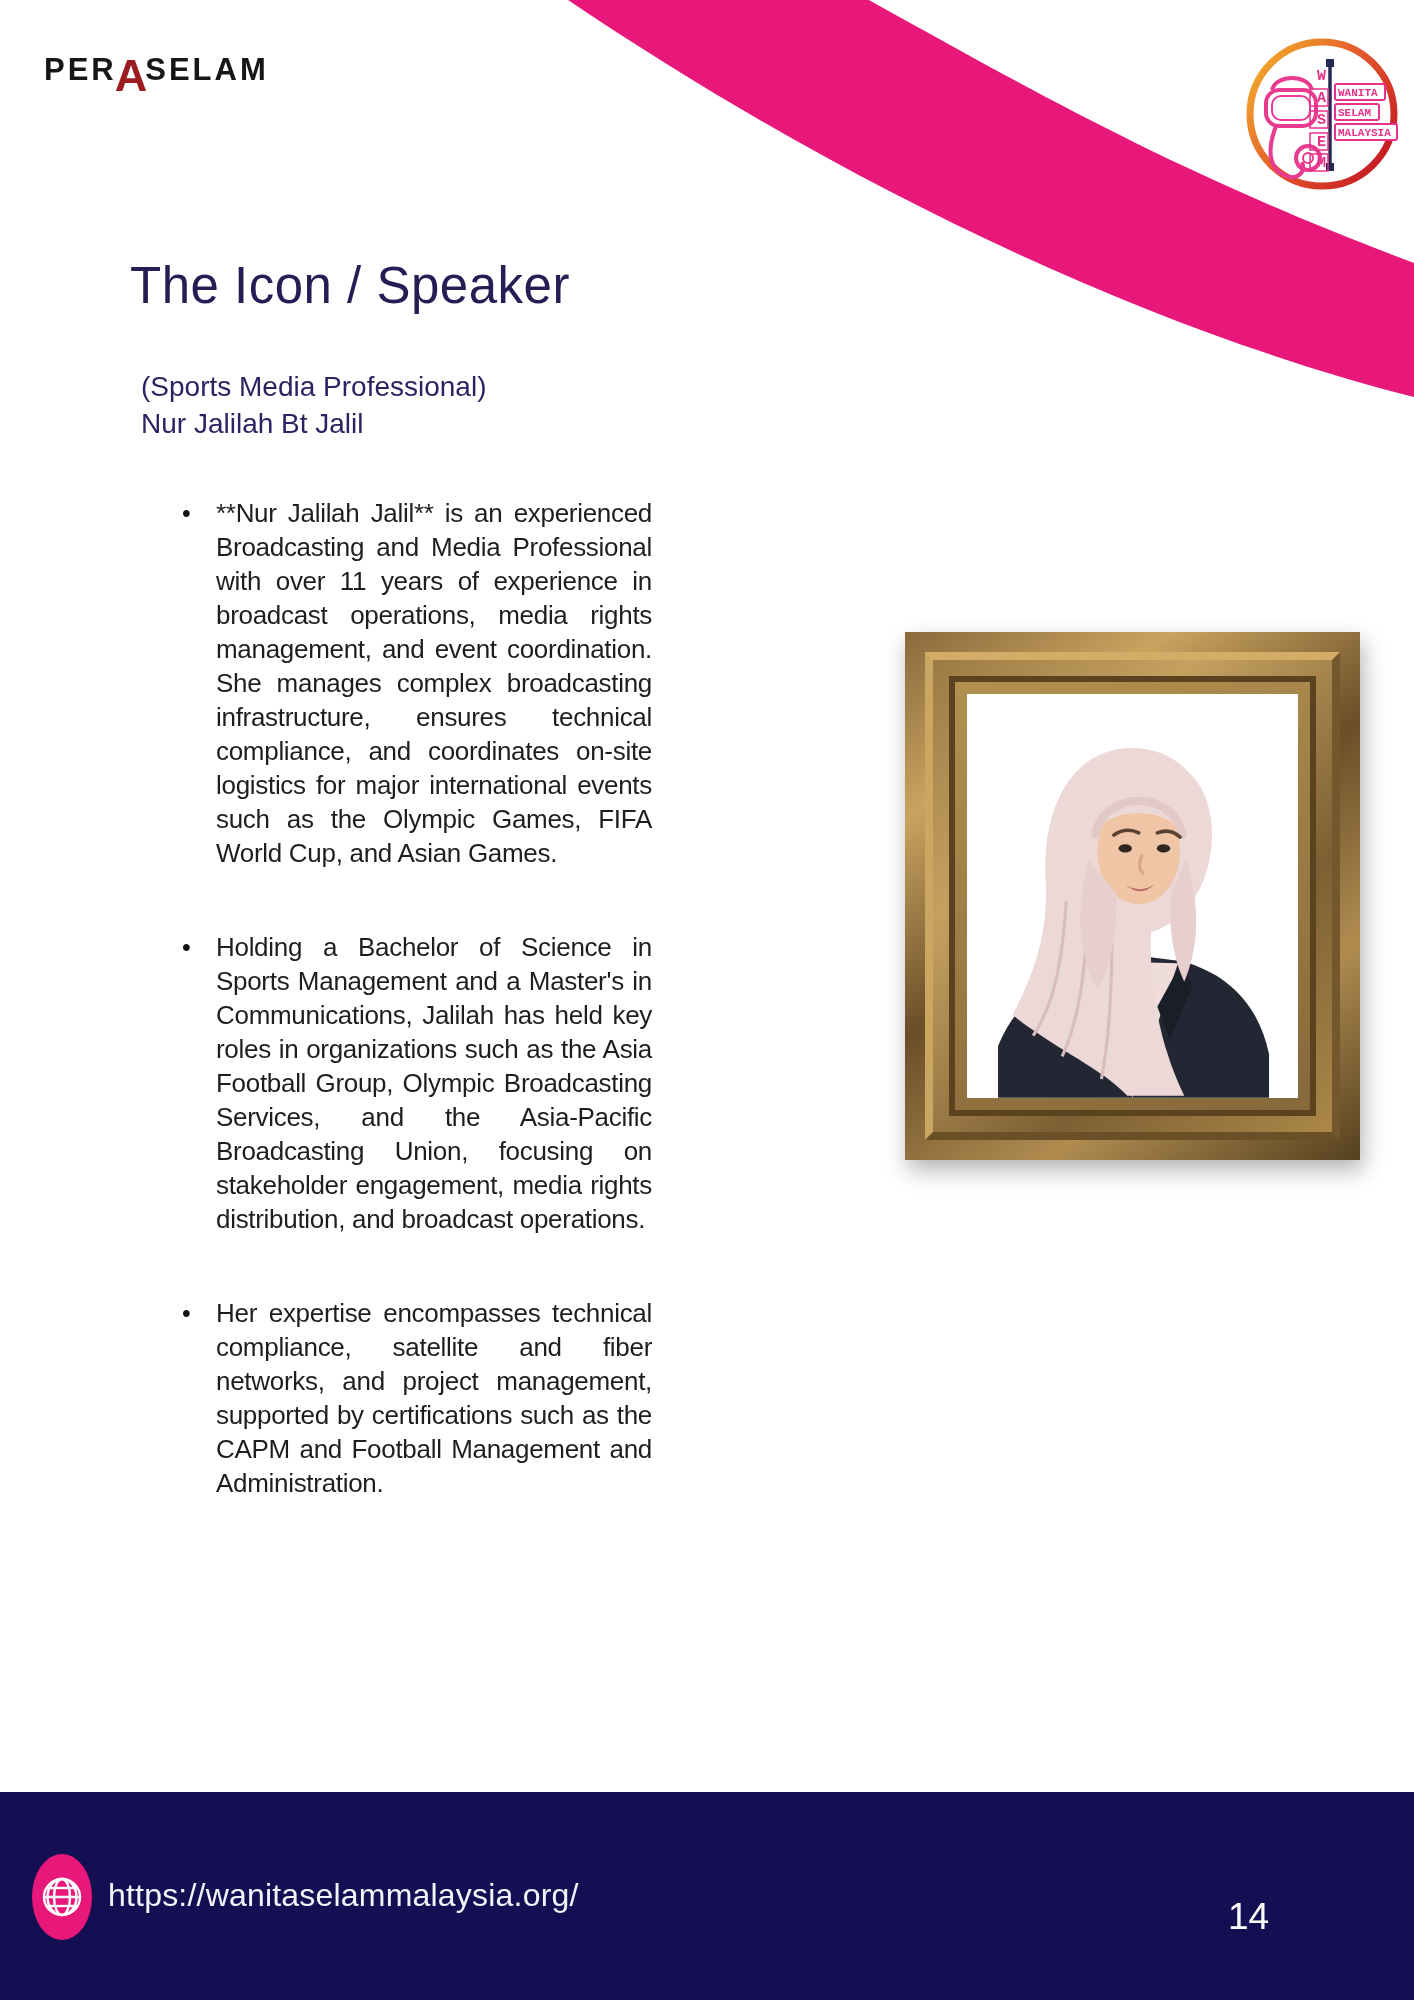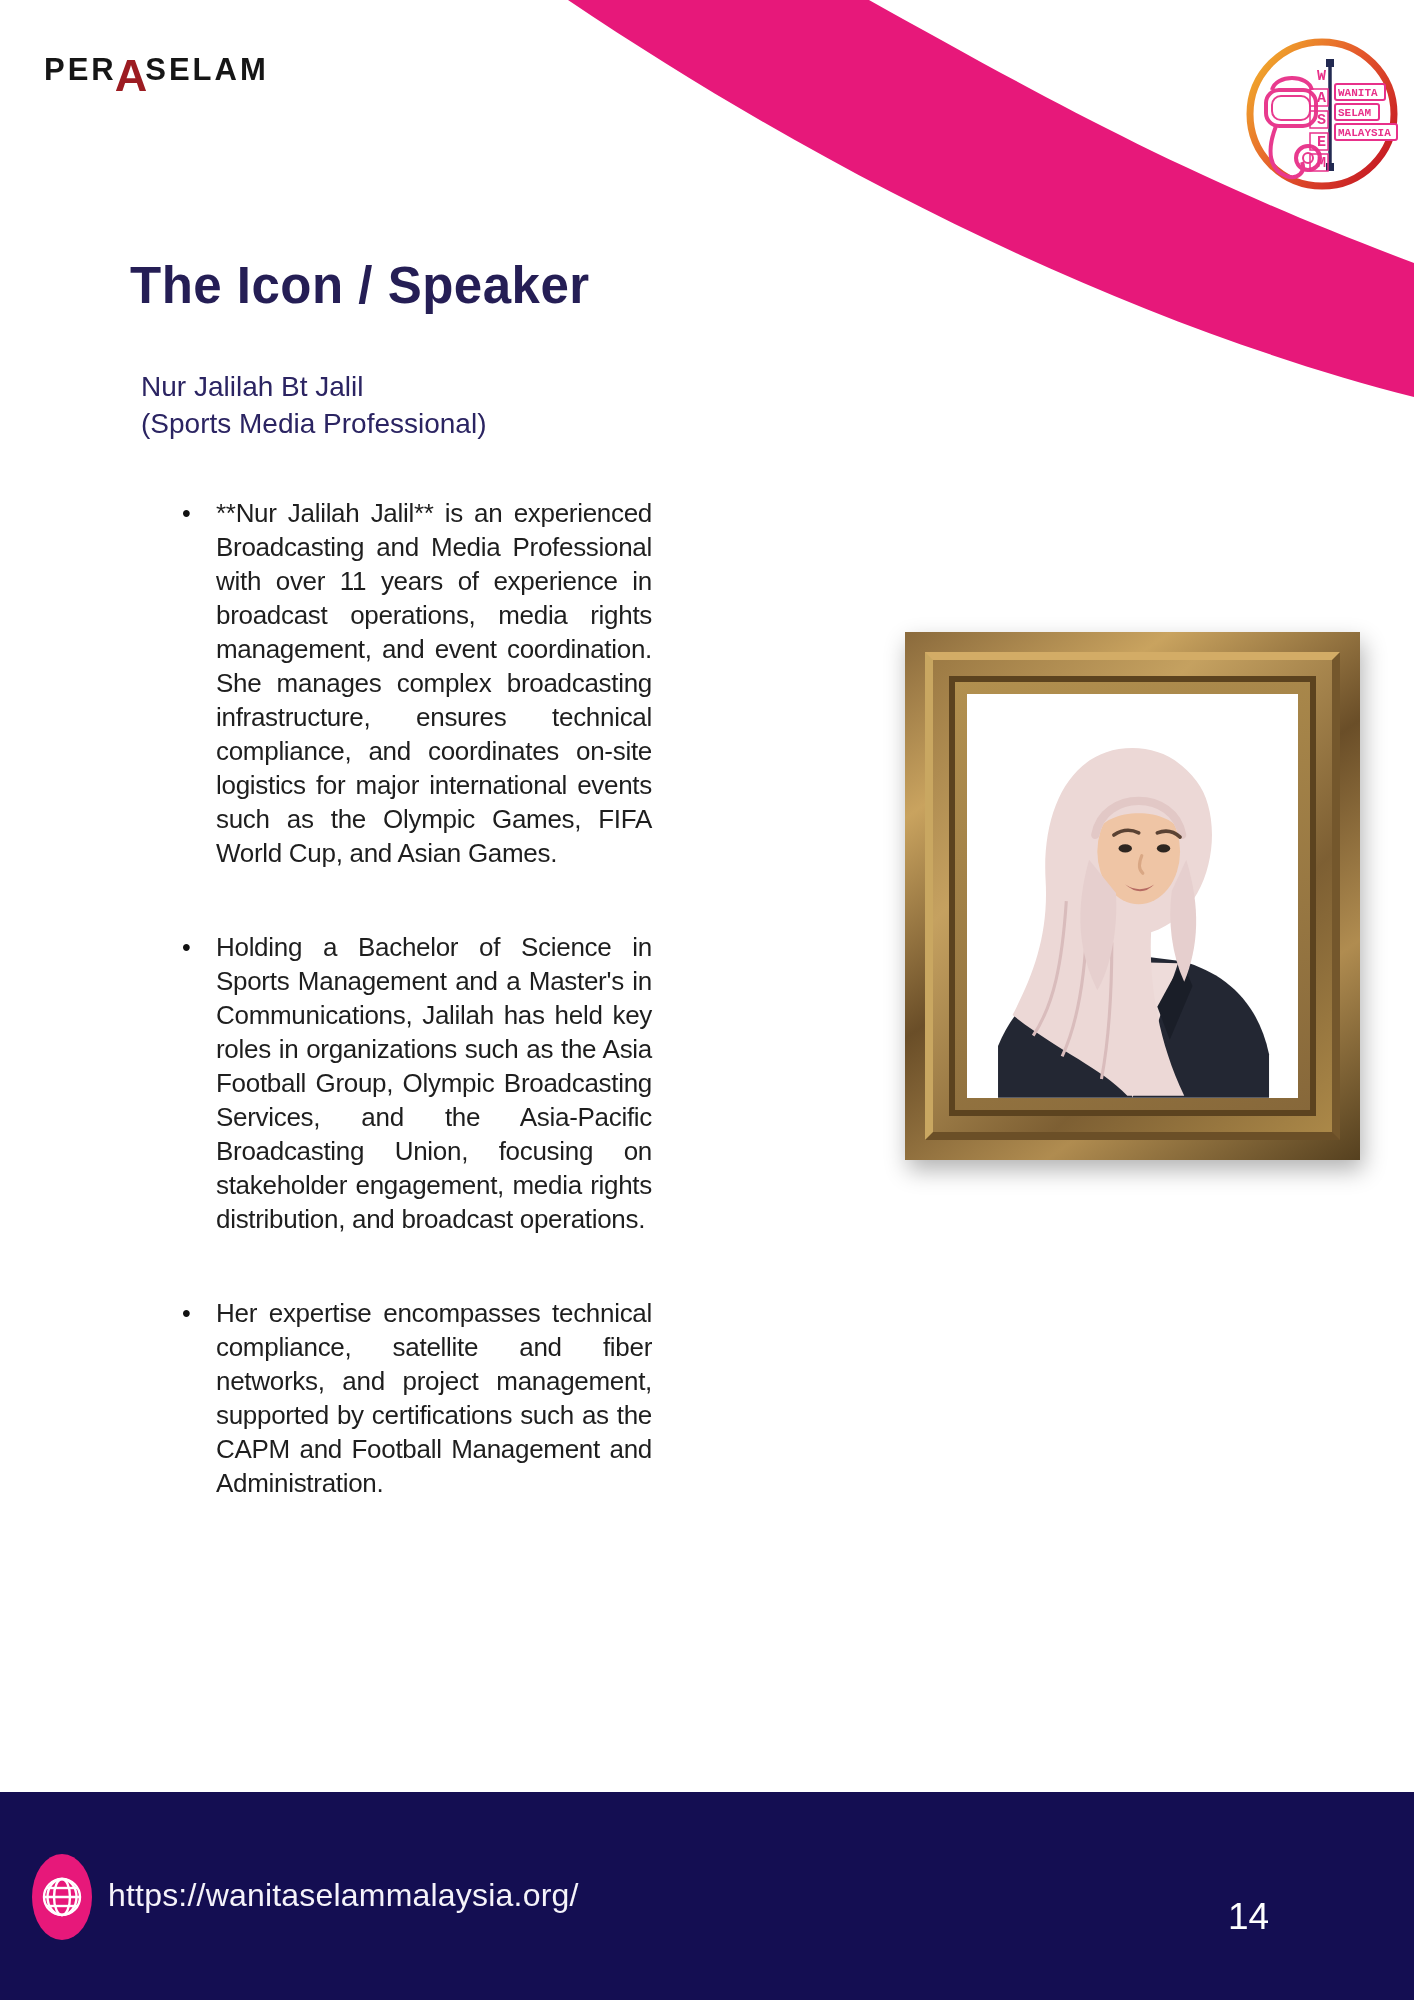--- a/index.html
+++ b/index.html
@@ -22,21 +22,21 @@
     font-weight:600;font-size:31px;letter-spacing:3px;
   }
   .brand .brand-a{
     color:#9C1C22;font-size:45px;font-weight:700;
     margin:0 -2px;position:relative;top:-2px;letter-spacing:0;
   }
   .wasem{position:absolute;left:1238px;top:34px;z-index:3;}
   
   .title{
     position:absolute;left:130px;top:256px;margin:0;z-index:2;
-    font-size:51px;font-weight:700;color:var(--title);letter-spacing:.5px;
+    font-size:51px;font-weight:400;color:var(--title);letter-spacing:.5px;
   }
   .speaker{
     position:absolute;left:141px;top:368px;z-index:2;
     font-size:28px;line-height:37px;color:#2B2462;
   }
   
   .bullets{
     position:absolute;left:182px;top:492px;width:474px;z-index:2;
     margin:0;padding:0;list-style:none;
   }
@@ -149,22 +149,22 @@
         <text x="100" y="62">WANITA</text>
         <text x="100" y="82">SELAM</text>
         <text x="100" y="102">MALAYSIA</text>
       </g>
     </g>
   </svg>
 
   <h1 class="title">The Icon / Speaker</h1>
 
   <div class="speaker">
+    <div>(Sports Media Professional)</div>
     <div>Nur Jalilah Bt Jalil</div>
-    <div>(Sports Media Professional)</div>
   </div>
 
   <ul class="bullets">
     <li>
       <span class="dot">•</span>
       <p>**Nur Jalilah Jalil** is an experienced Broadcasting and Media Professional with over 11 years of experience in broadcast operations, media rights management, and event coordination. She manages complex broadcasting infrastructure, ensures technical compliance, and coordinates on-site logistics for major international events such as the Olympic Games, FIFA World Cup, and Asian Games.</p>
     </li>
     <li>
       <span class="dot">•</span>
       <p>Holding a Bachelor of Science in Sports Management and a Master's in Communications, Jalilah has held key roles in organizations such as the Asia Football Group, Olympic Broadcasting Services, and the Asia-Pacific Broadcasting Union, focusing on stakeholder engagement, media rights distribution, and broadcast operations.</p>

